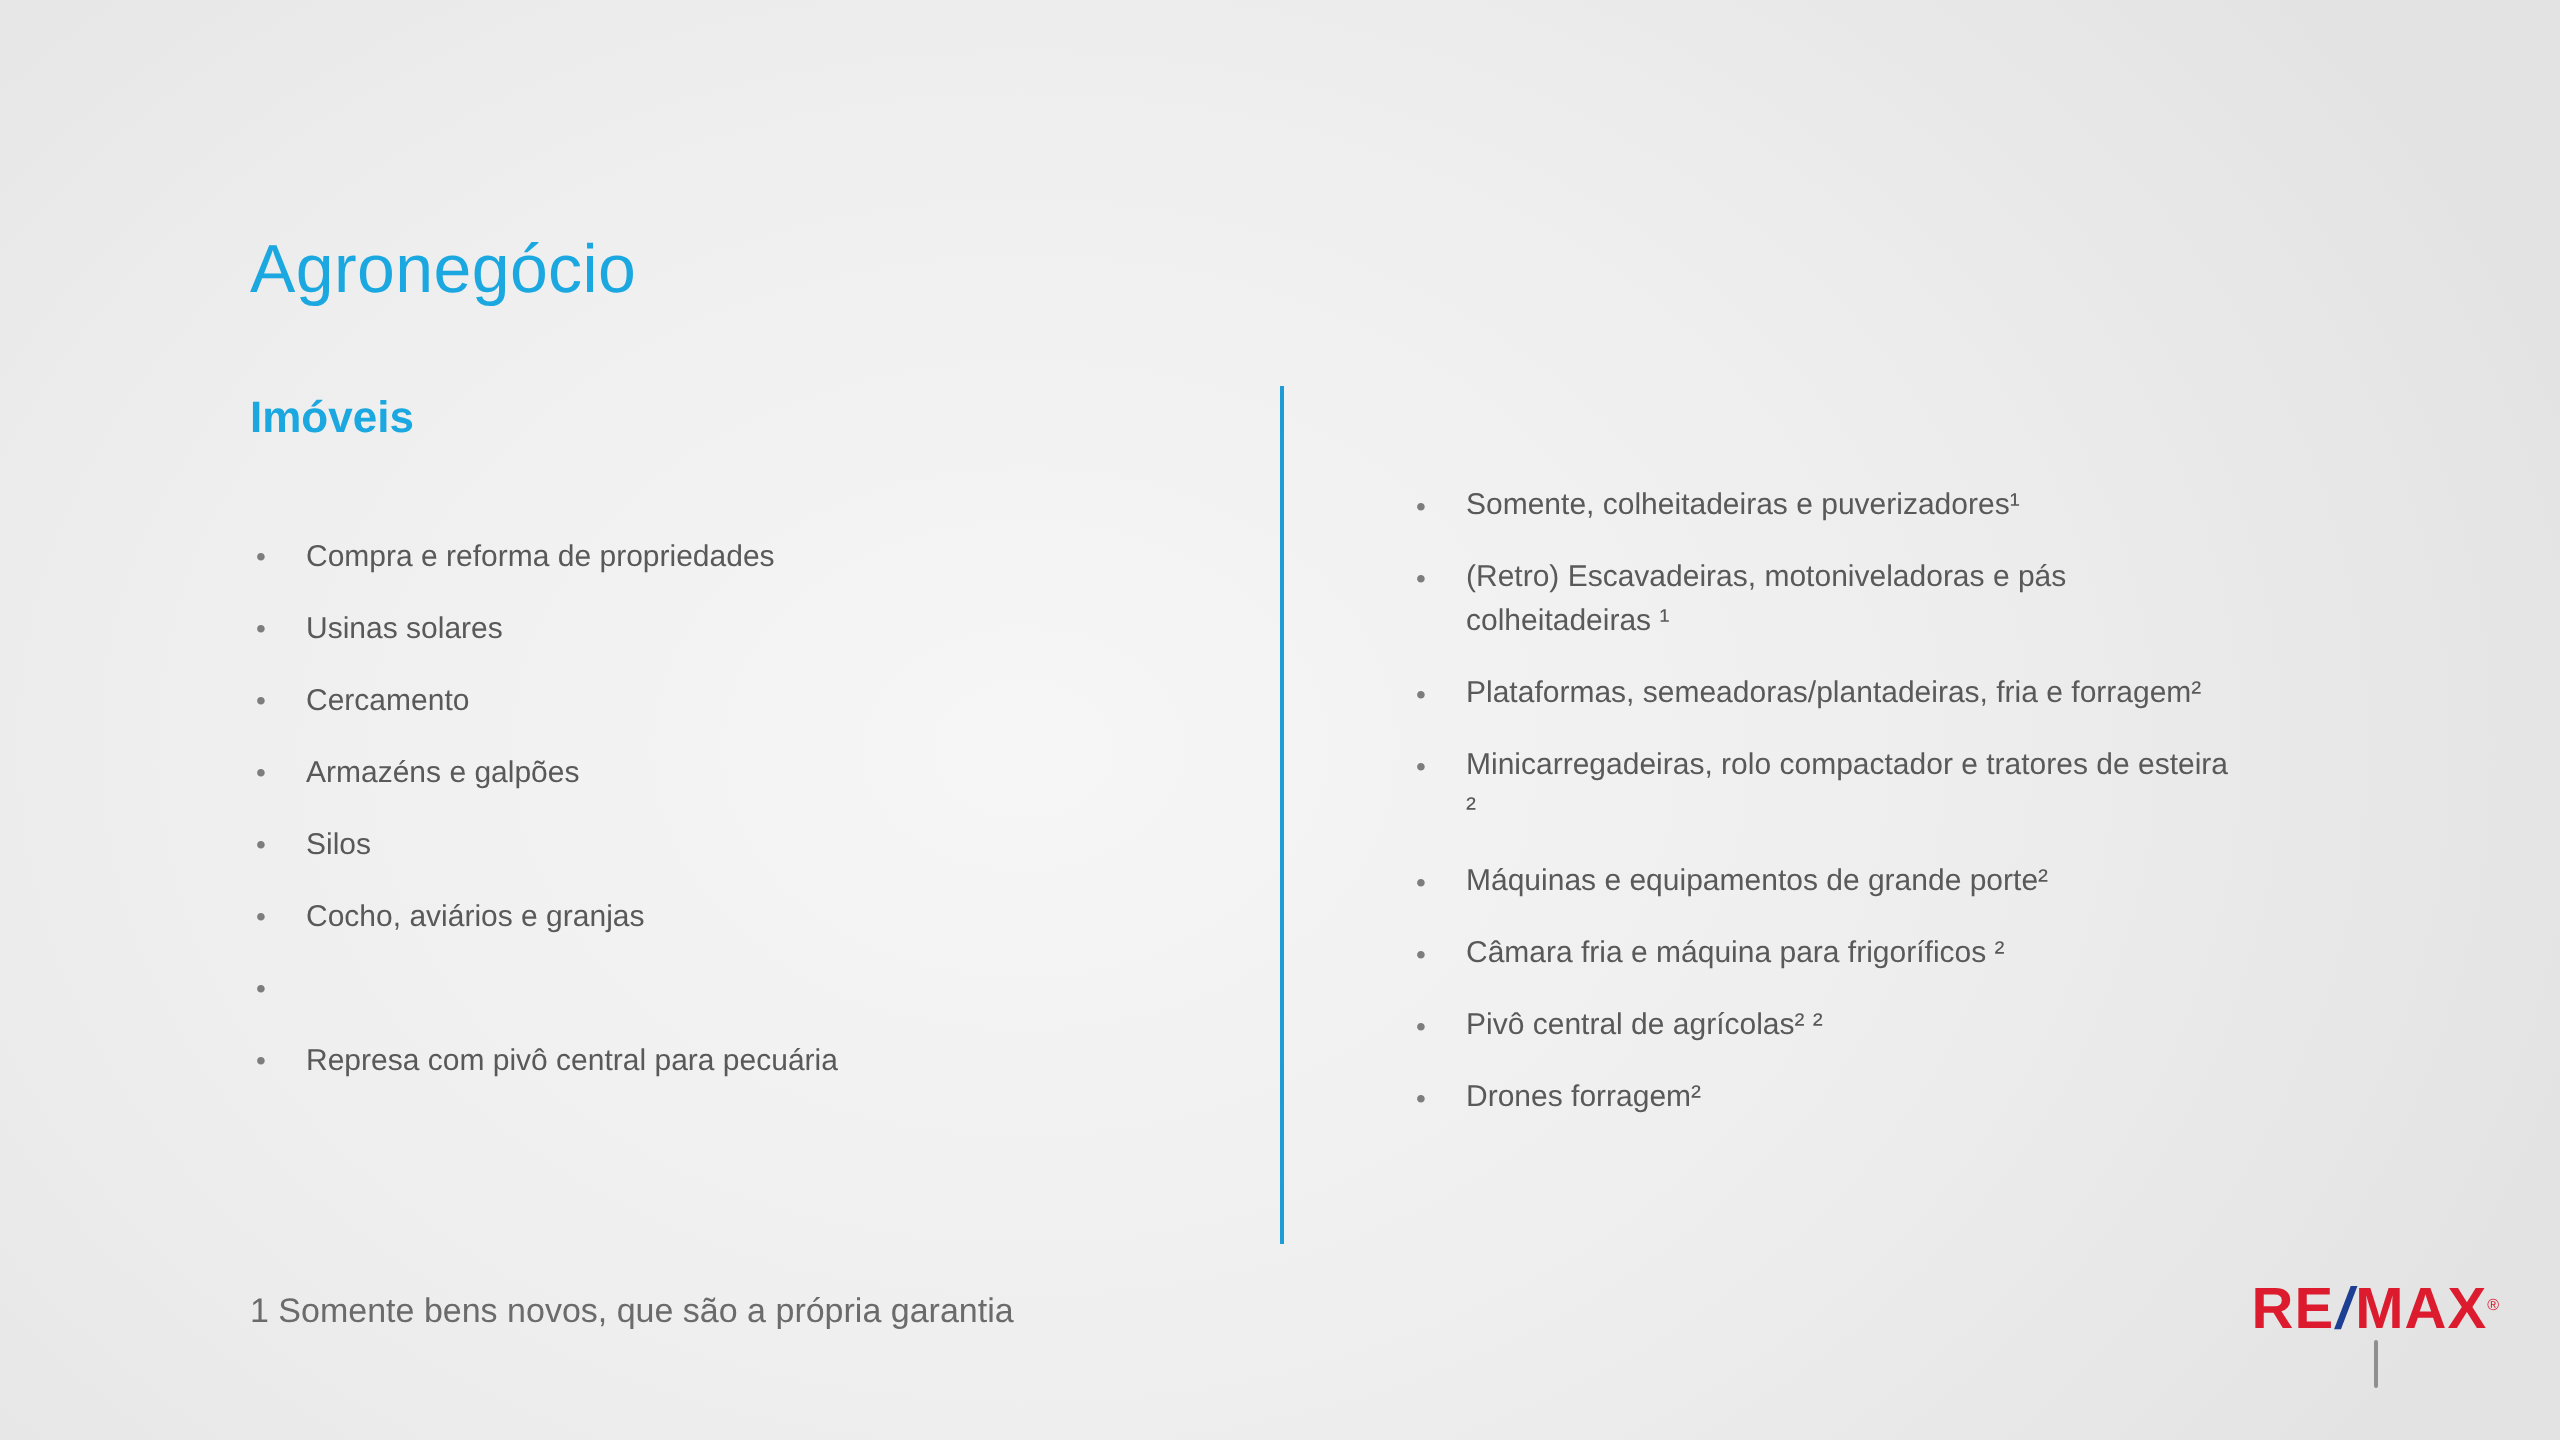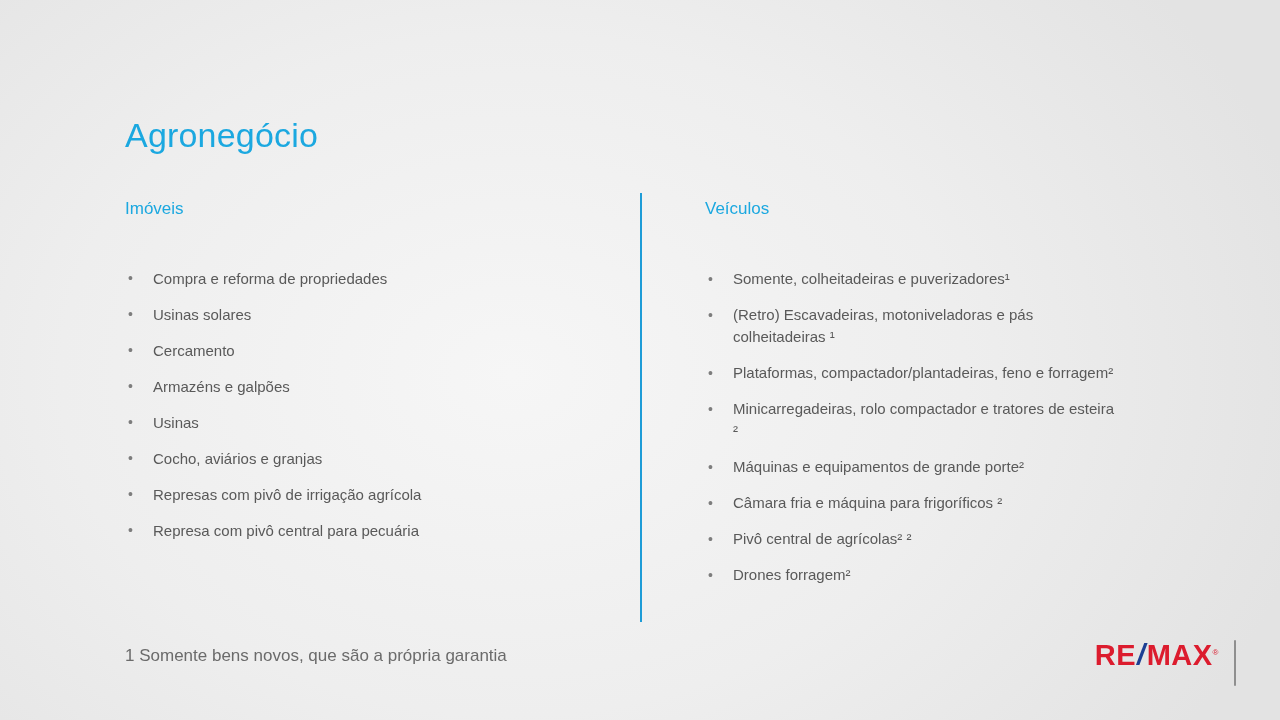--- a/index.html
+++ b/index.html
@@ -14,21 +14,21 @@
   }
   .title {
     position:absolute; left:125px; top:114px;
     font-size:34px; line-height:42px; font-weight:400;
     color:#1BA8E0; letter-spacing:0.2px;
   }
   .column { position:absolute; top:196px; }
   .col-left  { left:125px; width:490px; }
   .col-right { left:705px; width:412px; }
   .col-heading {
-    font-size:17px; line-height:26px; font-weight:400;
+    font-size:22px; line-height:26px; font-weight:700;
     color:#1BA8E0; margin:0;
   }
   ul.bullets { list-style:none; margin:46px 0 0 0; padding:0; }
   ul.bullets li {
     display:flex; align-items:flex-start;
     font-size:15px; line-height:21px; color:#595959;
     margin-bottom:15px;
   }
   .col-right ul.bullets li { line-height:22px; margin-bottom:14px; }
   .bullet-marker {
@@ -38,21 +38,21 @@
   .divider-v {
     position:absolute; left:640px; top:193px;
     width:1.5px; height:429px; background:#1E9CD7;
   }
   .footnotes {
     position:absolute; left:125px; top:648px;
     font-size:17px; line-height:15.5px; color:#6b6b6b;
   }
   .logos {
     position:absolute; right:30px; top:640px; height:54px;
-    display:flex; align-items:flex-start;
+    display:flex; align-items:center;flex-direction:column;
   }
   .remax-logo {
     font-weight:700; font-size:29px; line-height:30px;
     letter-spacing:0.5px; color:#DC1C2E; white-space:nowrap;
   }
   .remax-logo .remax-slash { color:#1C3F94; font-style:italic; padding:0 1px; }
   .remax-logo .registered-mark {
     font-size:8px; vertical-align:top; position:relative; top:-2px;
     font-weight:400;
   }
@@ -90,51 +90,49 @@
       <li>
           <span class="bullet-marker">•</span>
           <span>Cercamento</span>
         </li>
       <li>
           <span class="bullet-marker">•</span>
           <span>Armazéns e galpões</span>
         </li>
       <li>
           <span class="bullet-marker">•</span>
-          <span>Usinas</span>
+          <span>Silos</span>
         </li>
       <li>
           <span class="bullet-marker">•</span>
           <span>Cocho, aviários e granjas</span>
         </li>
       <li>
           <span class="bullet-marker">•</span>
-          <span>Represas com pivô de irrigação agrícola</span>
         </li>
       <li>
           <span class="bullet-marker">•</span>
           <span>Represa com pivô central para pecuária</span>
         </li>
     </ul>
   </div>
 
   <div class="column col-right">
-    <h2 class="col-heading">Veículos</h2>
     <ul class="bullets">
       <li>
           <span class="bullet-marker">•</span>
           <span>Somente, colheitadeiras e puverizadores¹</span>
         </li>
       <li>
           <span class="bullet-marker">•</span>
           <span>(Retro) Escavadeiras, motoniveladoras e pás colheitadeiras ¹</span>
         </li>
       <li>
           <span class="bullet-marker">•</span>
-          <span>Plataformas, compactador/plantadeiras, feno e forragem²</span>
+          <span>Plataformas, semeadoras/plantadeiras, fria e forragem²</span>
         </li>
       <li>
           <span class="bullet-marker">•</span>
           <span>Minicarregadeiras, rolo compactador e tratores de esteira ²</span>
         </li>
       <li>
           <span class="bullet-marker">•</span>
           <span>Máquinas e equipamentos de grande porte²</span>
         </li>
       <li>

